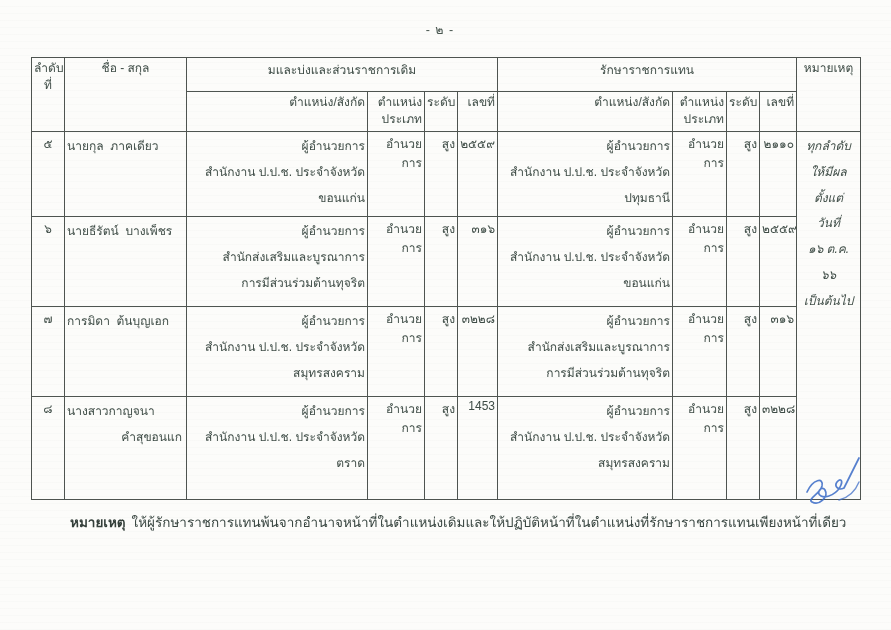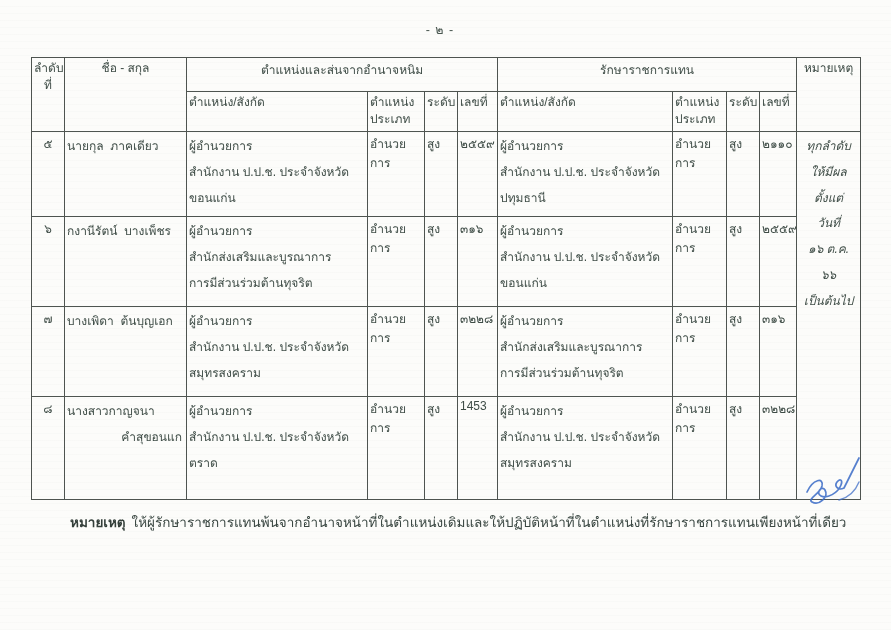--- a/index.html
+++ b/index.html
@@ -22,28 +22,28 @@
   table.doc th,table.doc td{
     border:1px solid #4e5450;
     font-weight:normal;
     font-size:12px;
     color:#3e4c46;
     vertical-align:top;
     padding:2px 2px;
     overflow:hidden;
   }
   th.group{height:29px;text-align:center;vertical-align:middle;font-size:13.5px;}
-  th.sub{height:35px;text-align:left;vertical-align:middle;white-space:pre-wrap;line-height:1.45;font-size:13.5px;}
+  th.sub{height:35px;text-align:right;vertical-align:middle;white-space:pre-wrap;line-height:1.45;font-size:13.5px;}
   th.span2{text-align:center;vertical-align:middle;white-space:pre-wrap;line-height:1.45;font-size:13.5px;}
   td.c-no{text-align:center;padding-top:9px;}
   td.c-name{text-align:left;padding:9px 2px 2px 3px;margin-left:47px;}
   td.c-name .nm{white-space:pre-wrap;line-height:2.15;}
   td.c-name .nm2{white-space:pre-wrap;text-align:right;padding-right:2px;line-height:2.15;}
-  td.c-pos{text-align:left;white-space:pre-wrap;line-height:2.15;padding-top:9px;}
-  td.c-sm{text-align:left;padding-top:9px;}
+  td.c-pos{text-align:right;white-space:pre-wrap;line-height:2.15;padding-top:9px;}
+  td.c-sm{text-align:right;padding-top:9px;}
   td.c-remark{text-align:center;white-space:pre-wrap;line-height:2.15;padding-top:9px;font-style:italic;}
   tr.r1{height:85px;}
   tr.r2{height:90px;}
   tr.r3{height:90px;}
   tr.r4{height:103px;}
   .footnote{
     position:absolute;left:70px;top:511px;width:800px;
     font-size:13.5px;color:#3a4742;
   }
   .footnote b{font-weight:bold;margin-right:6px;color:#343f3a;}
@@ -68,21 +68,21 @@
       <col style="width:54px">
     <col style="width:33px">
       <col style="width:37px">
       <col style="width:64px">
   </colgroup>
   <thead>
     <tr>
       <th class="span2" rowspan="2">ลำดับ
 ที่</th>
       <th class="span2" rowspan="2">ชื่อ - สกุล</th>
-      <th class="group" colspan="4">ตำแหน่งและส่นจากอำนาจหนิม</th>
+      <th class="group" colspan="4">มและบ่งและส่วนราชการเดิม</th>
       <th class="group" colspan="4">รักษาราชการแทน</th>
       <th class="span2" rowspan="2">หมายเหตุ</th>
     </tr>
     <tr>
       <th class="sub">ตำแหน่ง/สังกัด</th>
       <th class="sub">ตำแหน่ง
 ประเภท</th>
       <th class="sub">ระดับ</th>
       <th class="sub">เลขที่</th>
       <th class="sub">ตำแหน่ง/สังกัด</th>
@@ -113,40 +113,40 @@
       <td class="c-sm">๒๑๑๐</td>
       <td class="c-remark" rowspan="4">ทุกลำดับ
 ให้มีผลตั้งแต่
 วันที่
 ๑๖ ต.ค. ๖๖
 เป็นต้นไป</td>
     </tr>
     <tr class="r2">
       <td class="c-no">๖</td>
       <td class="c-name">
-          <div class="nm">กงานีรัตน์  บางเพ็ชร</div>
+          <div class="nm">นายธีรัตน์  บางเพ็ชร</div>
           <div class="nm2"></div>
         </td>
       <td class="c-pos">ผู้อำนวยการ
 สำนักส่งเสริมและบูรณาการ
 การมีส่วนร่วมต้านทุจริต</td>
       <td class="c-sm">อำนวยการ</td>
       <td class="c-sm">สูง</td>
       <td class="c-sm">๓๑๖</td>
       <td class="c-pos">ผู้อำนวยการ
 สำนักงาน ป.ป.ช. ประจำจังหวัด
 ขอนแก่น</td>
       <td class="c-sm">อำนวยการ</td>
       <td class="c-sm">สูง</td>
       <td class="c-sm">๒๕๕๙</td>
     </tr>
     <tr class="r3">
       <td class="c-no">๗</td>
       <td class="c-name">
-          <div class="nm">บางเพิดา  ต้นบุญเอก</div>
+          <div class="nm">การมิดา  ต้นบุญเอก</div>
           <div class="nm2"></div>
         </td>
       <td class="c-pos">ผู้อำนวยการ
 สำนักงาน ป.ป.ช. ประจำจังหวัด
 สมุทรสงคราม</td>
       <td class="c-sm">อำนวยการ</td>
       <td class="c-sm">สูง</td>
       <td class="c-sm">๓๒๒๘</td>
       <td class="c-pos">ผู้อำนวยการ
 สำนักส่งเสริมและบูรณาการ

